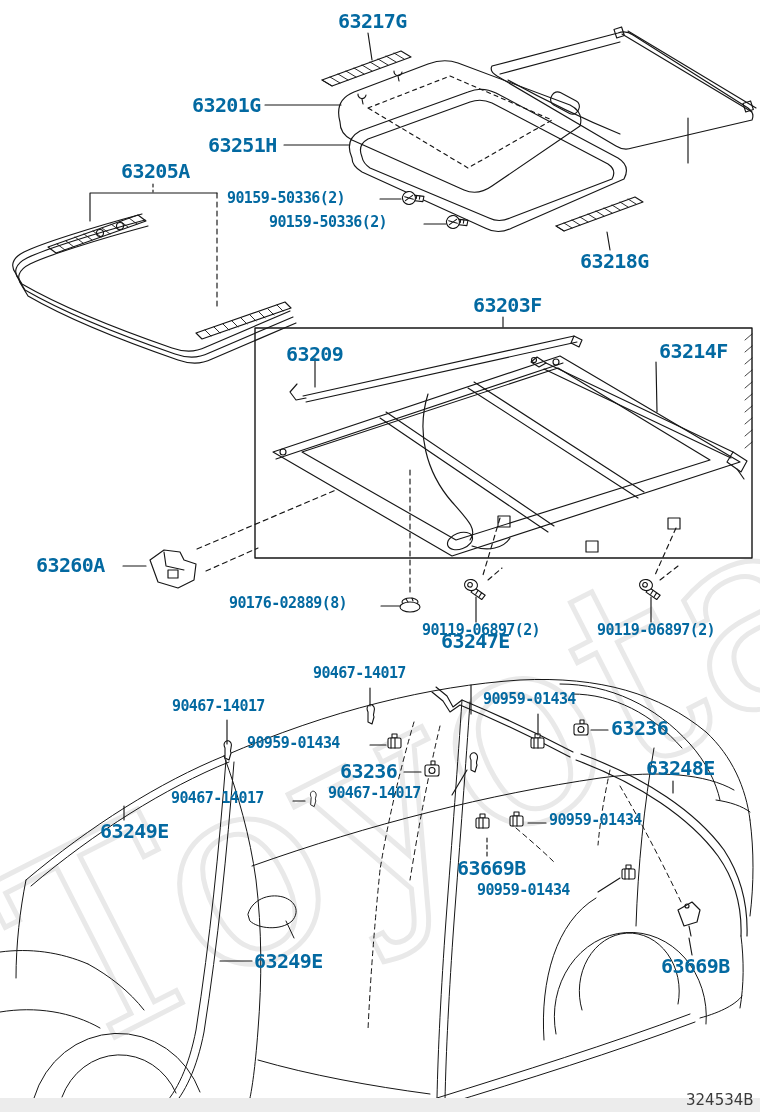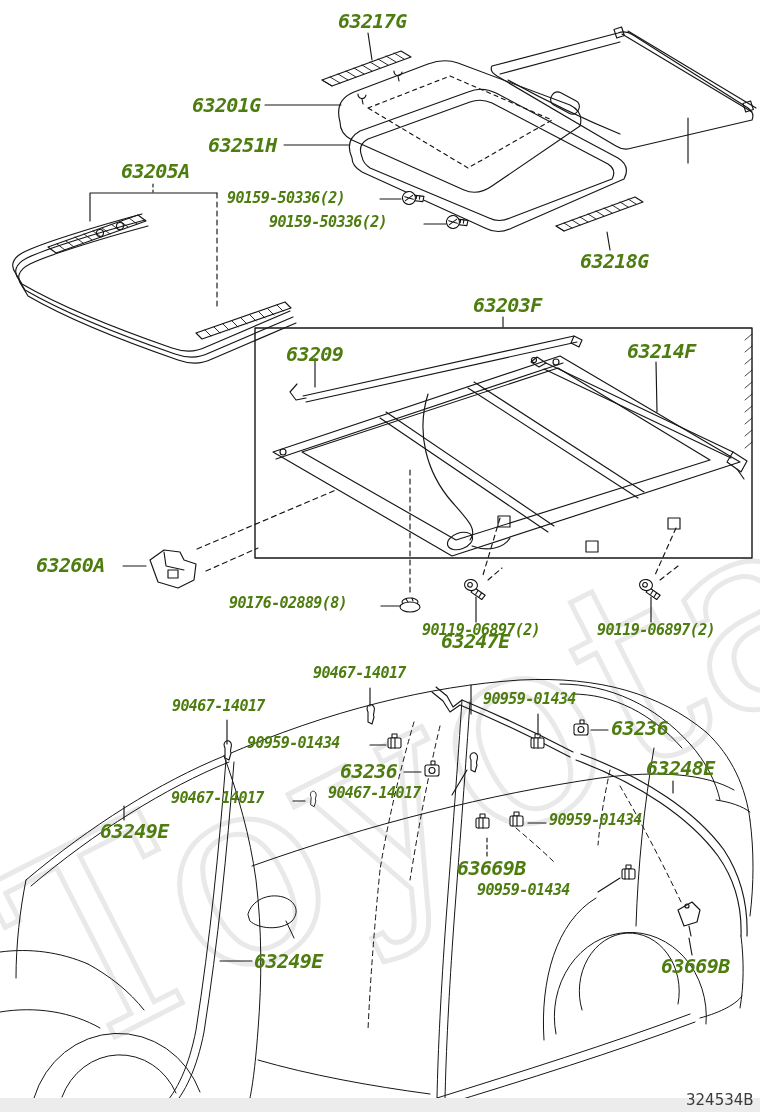--- a/index.html
+++ b/index.html
@@ -1,20 +1,20 @@
 <!DOCTYPE html>
 <html><head>
 <meta charset="utf-8">
 <style>
   html,body{margin:0;padding:0;background:#ffffff;}
   #page{position:relative;width:760px;height:1112px;background:#ffffff;overflow:hidden;
         font-family:"DejaVu Sans Mono",monospace;}
   svg{position:absolute;left:0;top:0;}
   .plabel{position:absolute;font-family:"DejaVu Sans Mono",monospace;font-weight:bold;
-          color:#4d7c0f;white-space:nowrap;letter-spacing:-0.6px;line-height:1;font-style:italic;}
+          color:#0369a1;white-space:nowrap;letter-spacing:-0.6px;line-height:1;}
   .lg{font-size:20px;}
   .md{font-size:15px;}
   .note{position:absolute;left:648px;top:165px;font-weight:bold;color:#0d0d0d;
         font-size:17px;line-height:16.5px;letter-spacing:-0.8px;white-space:nowrap;}
   .band{position:absolute;left:0;top:1098px;width:760px;height:14px;background:#ececec;}
   .docnum{position:absolute;left:686px;top:1091px;font-family:"DejaVu Sans",sans-serif;
           font-size:15px;color:#3a3a3a;letter-spacing:0;}
 </style>
 </head>
 <body>
@@ -256,21 +256,21 @@
 
   <div class="plabel lg" style="left:338px;top:11px">63217G</div>
   <div class="plabel lg" style="left:192px;top:95px">63201G</div>
   <div class="plabel lg" style="left:208px;top:135px">63251H</div>
   <div class="plabel lg" style="left:121px;top:161px">63205A</div>
   <div class="plabel md" style="left:227px;top:191px">90159-50336(2)</div>
   <div class="plabel md" style="left:269px;top:215px">90159-50336(2)</div>
   <div class="plabel lg" style="left:580px;top:251px">63218G</div>
   <div class="plabel lg" style="left:473px;top:295px">63203F</div>
   <div class="plabel lg" style="left:286px;top:344px">63209</div>
-  <div class="plabel lg" style="left:627px;top:341px">63214F</div>
+  <div class="plabel lg" style="left:659px;top:341px">63214F</div>
   <div class="plabel lg" style="left:36px;top:555px">63260A</div>
   <div class="plabel md" style="left:229px;top:596px">90176-02889(8)</div>
   <div class="plabel md" style="left:422px;top:623px">90119-06897(2)</div>
   <div class="plabel md" style="left:597px;top:623px">90119-06897(2)</div>
   <div class="plabel md" style="left:313px;top:666px">90467-14017</div>
   <div class="plabel lg" style="left:441px;top:631px">63247E</div>
   <div class="plabel md" style="left:483px;top:692px">90959-01434</div>
   <div class="plabel lg" style="left:611px;top:718px">63236</div>
   <div class="plabel md" style="left:172px;top:699px">90467-14017</div>
   <div class="plabel md" style="left:247px;top:736px">90959-01434</div>

